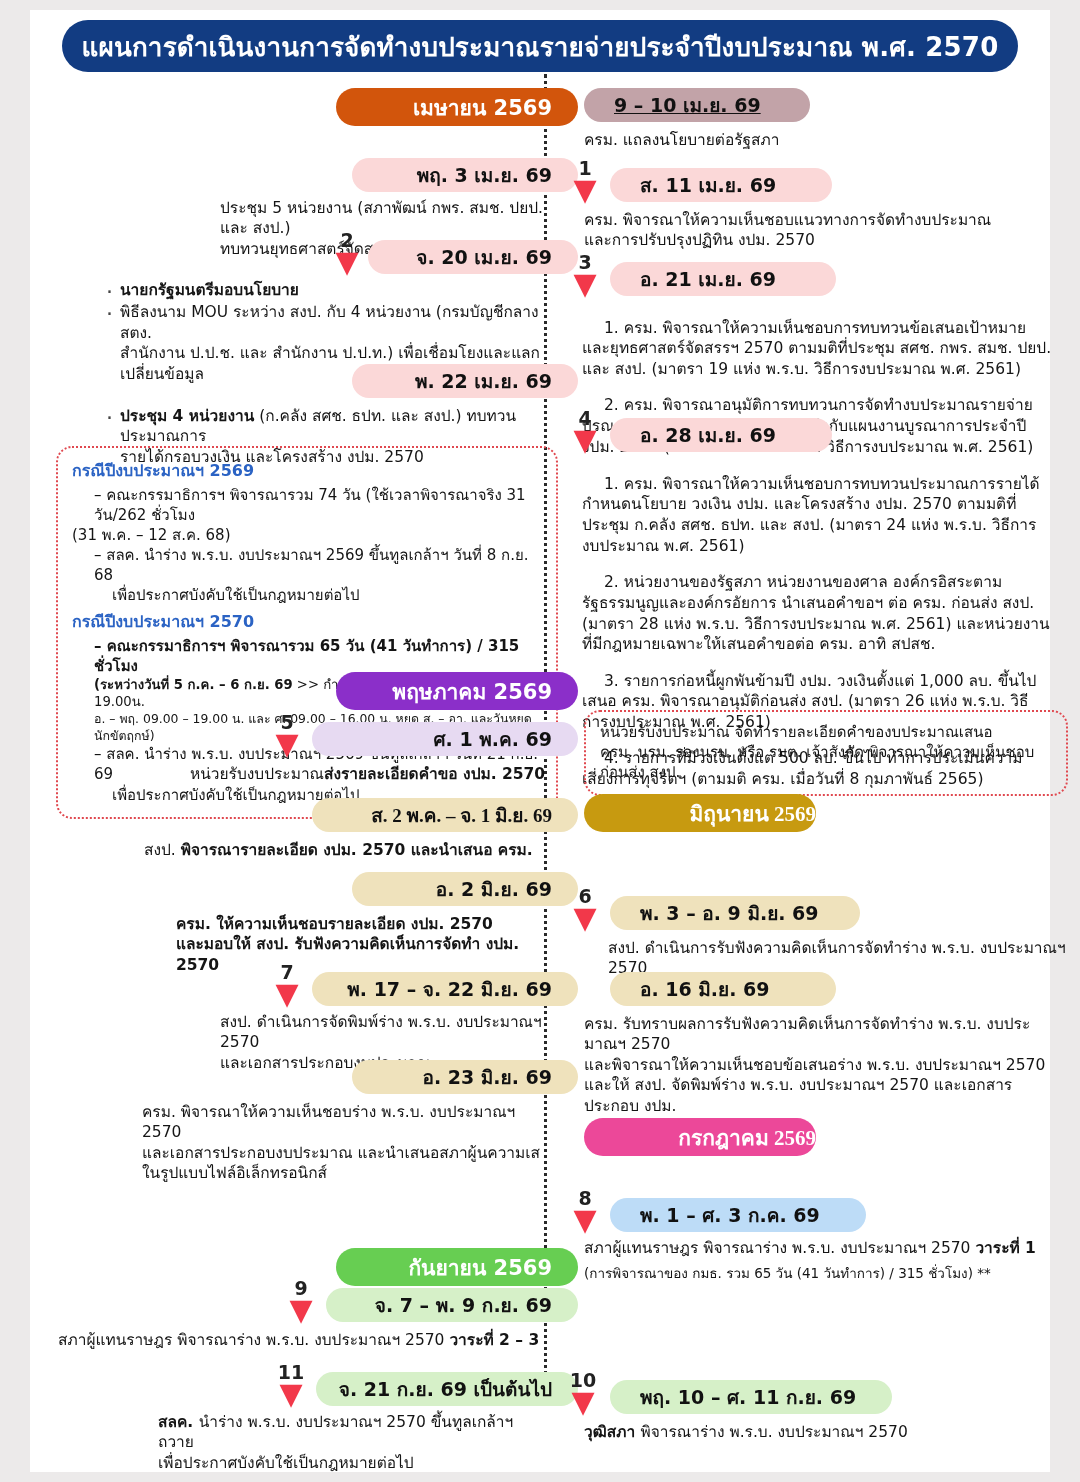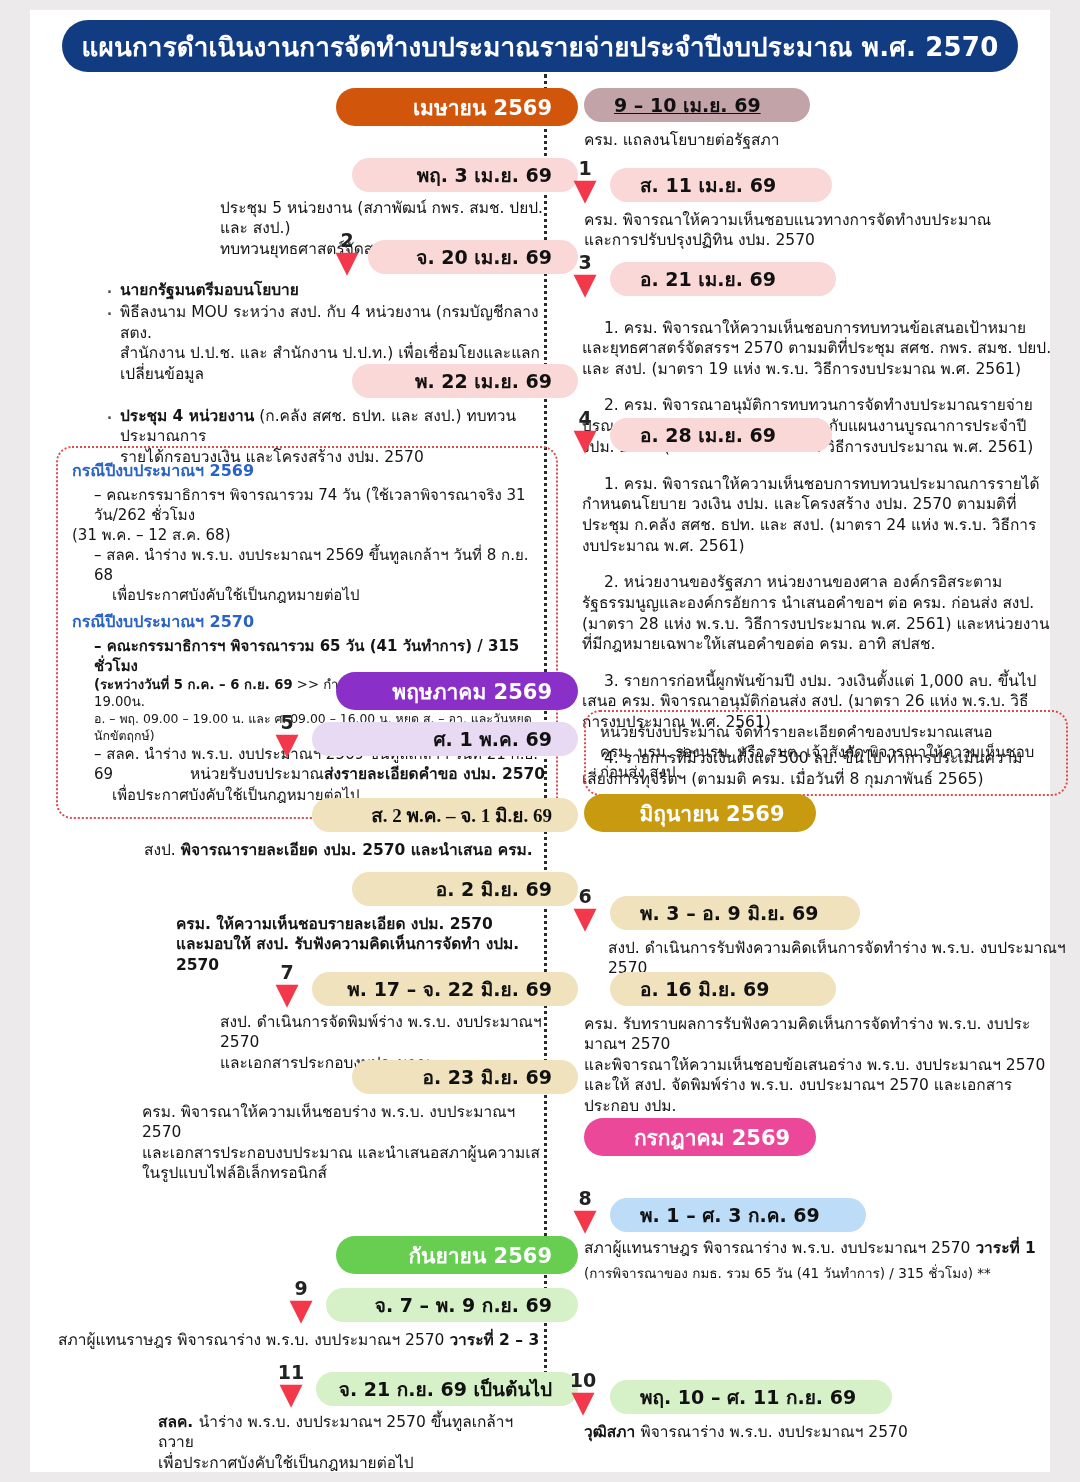--- a/index.html
+++ b/index.html
@@ -31,24 +31,24 @@
   .divider{
     position:absolute;left:514px;top:64px;width:0;height:1332px;
     border-left:3px dotted #2a2a2a;
   }
   
   .month{
     height:38px;border-radius:19px;display:flex;align-items:center;
     color:#fff;font-size:21px;font-weight:bold;
   }
   .month.right-al{justify-content:flex-end;padding-right:26px;}
-  .month.left-al{justify-content:center;padding-left:24px;}
+  .month.left-al{justify-content:flex-end;padding-left:24px;font-family:Liberation Serif, serif;}
   .m-apr{background:#D2550C;}
   .m-may{background:#8B2FC9;}
-  .m-sep{background:#67CE52;}
+  .m-sep{background:#67CE52;margin-top:12px;}
   .m-jun{background:#C79A10;}
   .m-jul{background:#ec4899;}
   
   .pill{
     height:34px;border-radius:17px;display:flex;align-items:center;
     font-size:19px;font-weight:bold;color:#111;
   }
   .pill.right-al{justify-content:flex-end;padding-right:26px;}
   .pill.left-al{justify-content:flex-start;padding-left:30px;}
   .p-pink{background:#FBD8D8;}

